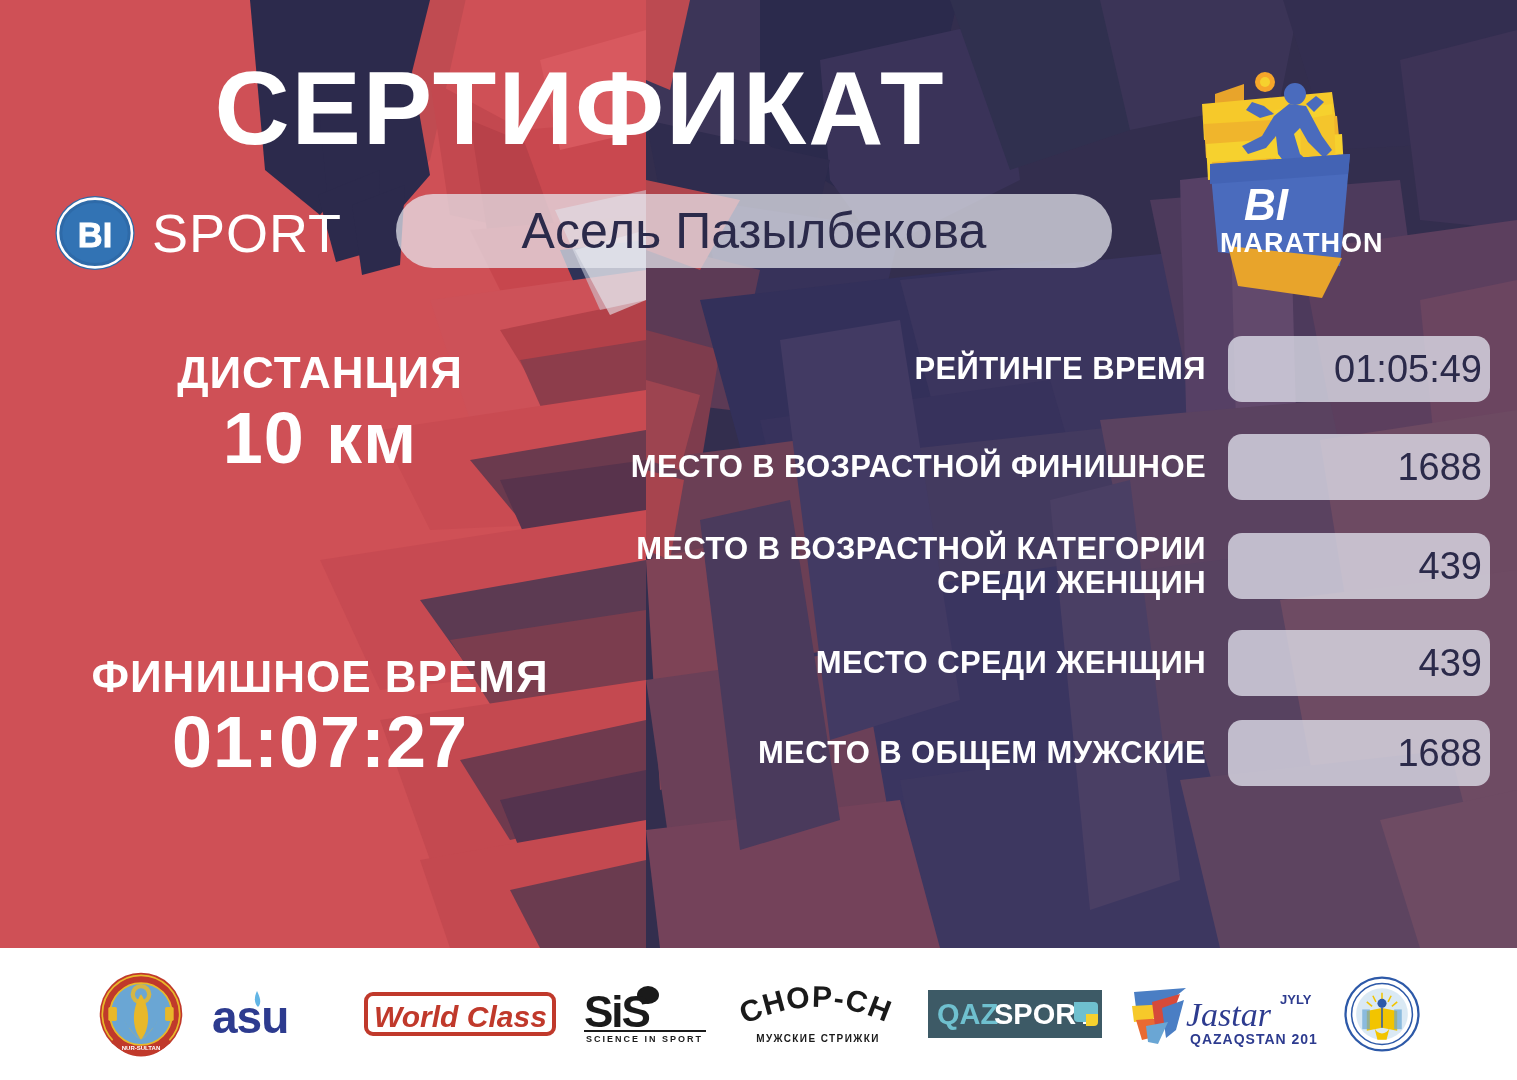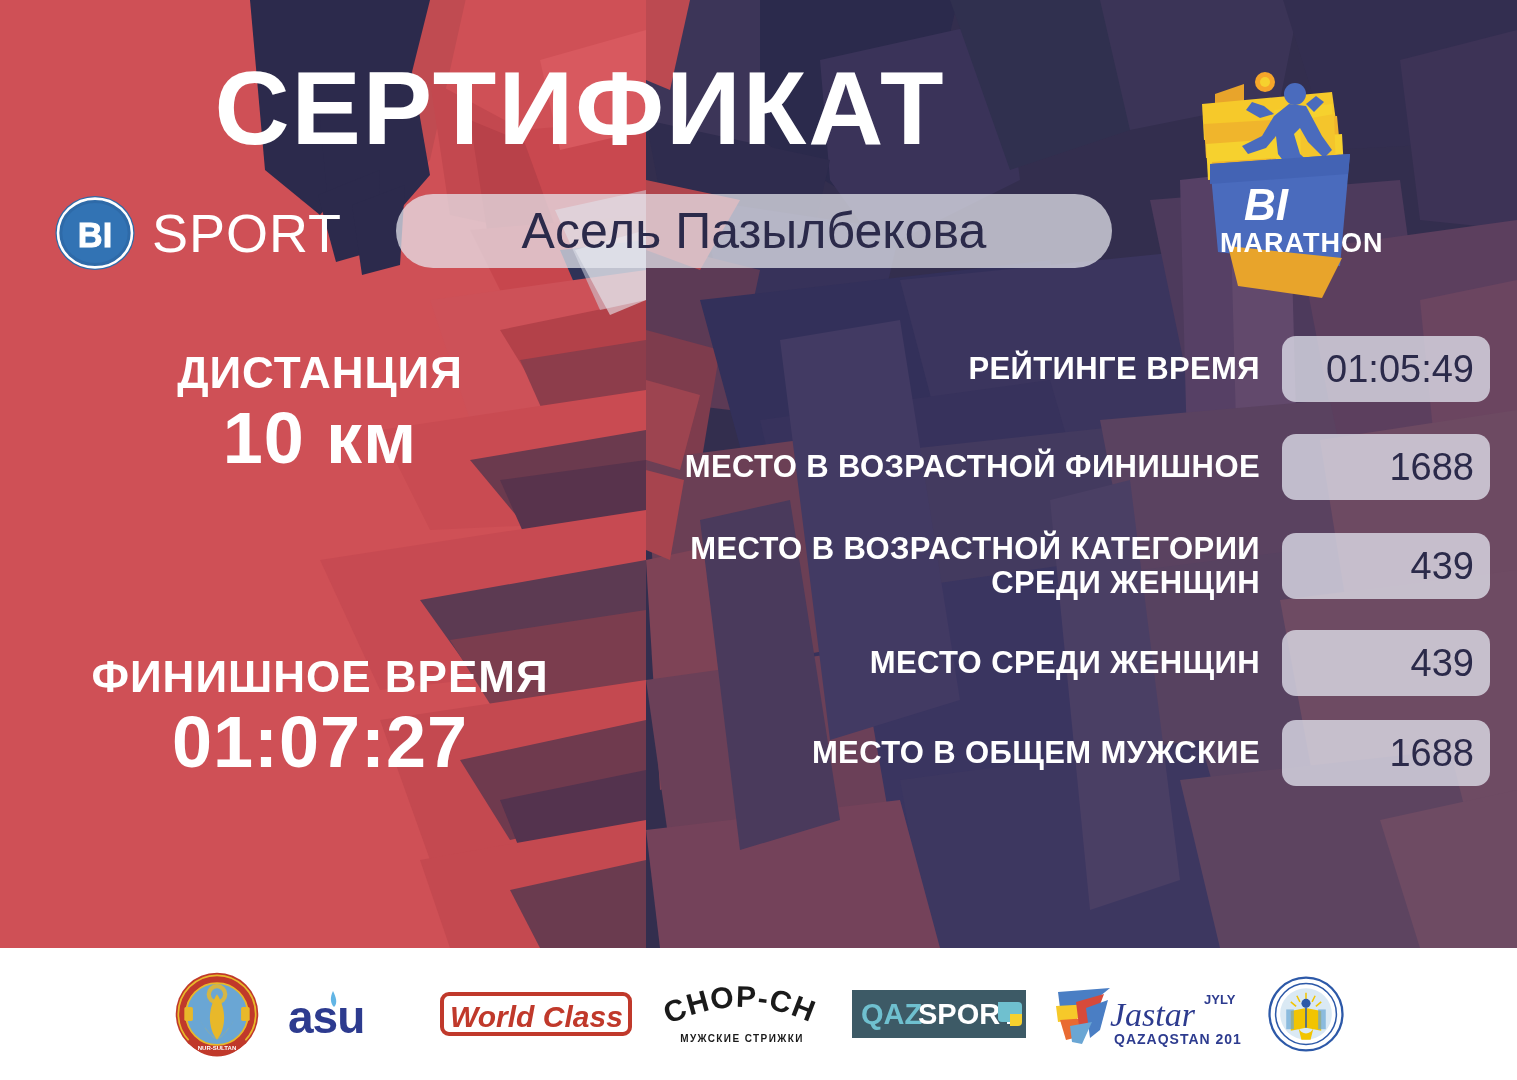--- a/index.html
+++ b/index.html
@@ -80,24 +80,24 @@
   .row {
     display:flex; align-items:center; justify-content:flex-end;
     margin-bottom:16px;
   }
   .row-label {
     color:#ffffff; font-size:31px; font-weight:bold;
     text-align:right; line-height:1.1; letter-spacing:0.4px;
     flex:1; padding-right:22px;
   }
   .row-pill {
-    width:208px; height:66px; border-radius:14px;
+    width:262px; height:66px; border-radius:14px;
     background:rgba(226,228,238,0.76);
     display:flex; align-items:center; justify-content:flex-end;
-    padding-right:16px; flex:none;
+    padding-right:8px; flex:none;
   }
   .row-pill span { color:#2b2a4a; font-size:38px; line-height:1; }
   .r-0 { margin-bottom:32px; }
   .r-1 { margin-bottom:32px; }
   .r-2 { margin-bottom:30px; }
   .r-3 { margin-bottom:24px; }
 </style>
 </head>
 <body>
 
@@ -301,20 +301,28 @@
       </svg>
     </div>
 
     <div class="sponsor">
       <svg width="192" height="56" viewBox="0 0 192 56">
         <rect x="2" y="8" width="188" height="40" rx="7" fill="#ffffff" stroke="#c0392b" stroke-width="4"></rect>
         <text x="10" y="41" font-family="Liberation Sans, sans-serif" font-size="30" font-weight="bold" font-style="italic" fill="#c0392b">World Class</text>
       </svg>
     </div>
 
+    <div class="sponsor">
+      <svg width="126" height="62" viewBox="0 0 126 62">
+        <ellipse cx="66" cy="12" rx="11" ry="9" fill="#1a1a1a"></ellipse>
+        <text x="2" y="44" font-family="Liberation Sans, sans-serif" font-size="44" font-weight="bold" fill="#1a1a1a" letter-spacing="-2">SiS</text>
+        <line x1="2" y1="48" x2="124" y2="48" stroke="#1a1a1a" stroke-width="2"></line>
+        <text x="4" y="59" font-family="Liberation Sans, sans-serif" font-size="9" font-weight="bold" fill="#1a1a1a" letter-spacing="2">SCIENCE IN SPORT</text>
+      </svg>
+    </div>
 
     <div class="sponsor">
       <svg width="168" height="64" viewBox="0 0 168 64">
         <defs>
             <path id="arcCC" d="M8 44 Q84 6 160 44"></path>
           </defs>
         <text font-family="Liberation Sans, sans-serif" font-size="30" font-weight="bold" fill="#1a1a1a" letter-spacing="1">
           <textPath href="#arcCC" startOffset="2%">CHOP-CHOP</textPath>
         </text>
         <text x="84" y="60" text-anchor="middle" font-family="Liberation Sans, sans-serif" font-size="10" font-weight="bold" fill="#1a1a1a" letter-spacing="1.4">МУЖСКИЕ СТРИЖКИ</text>

